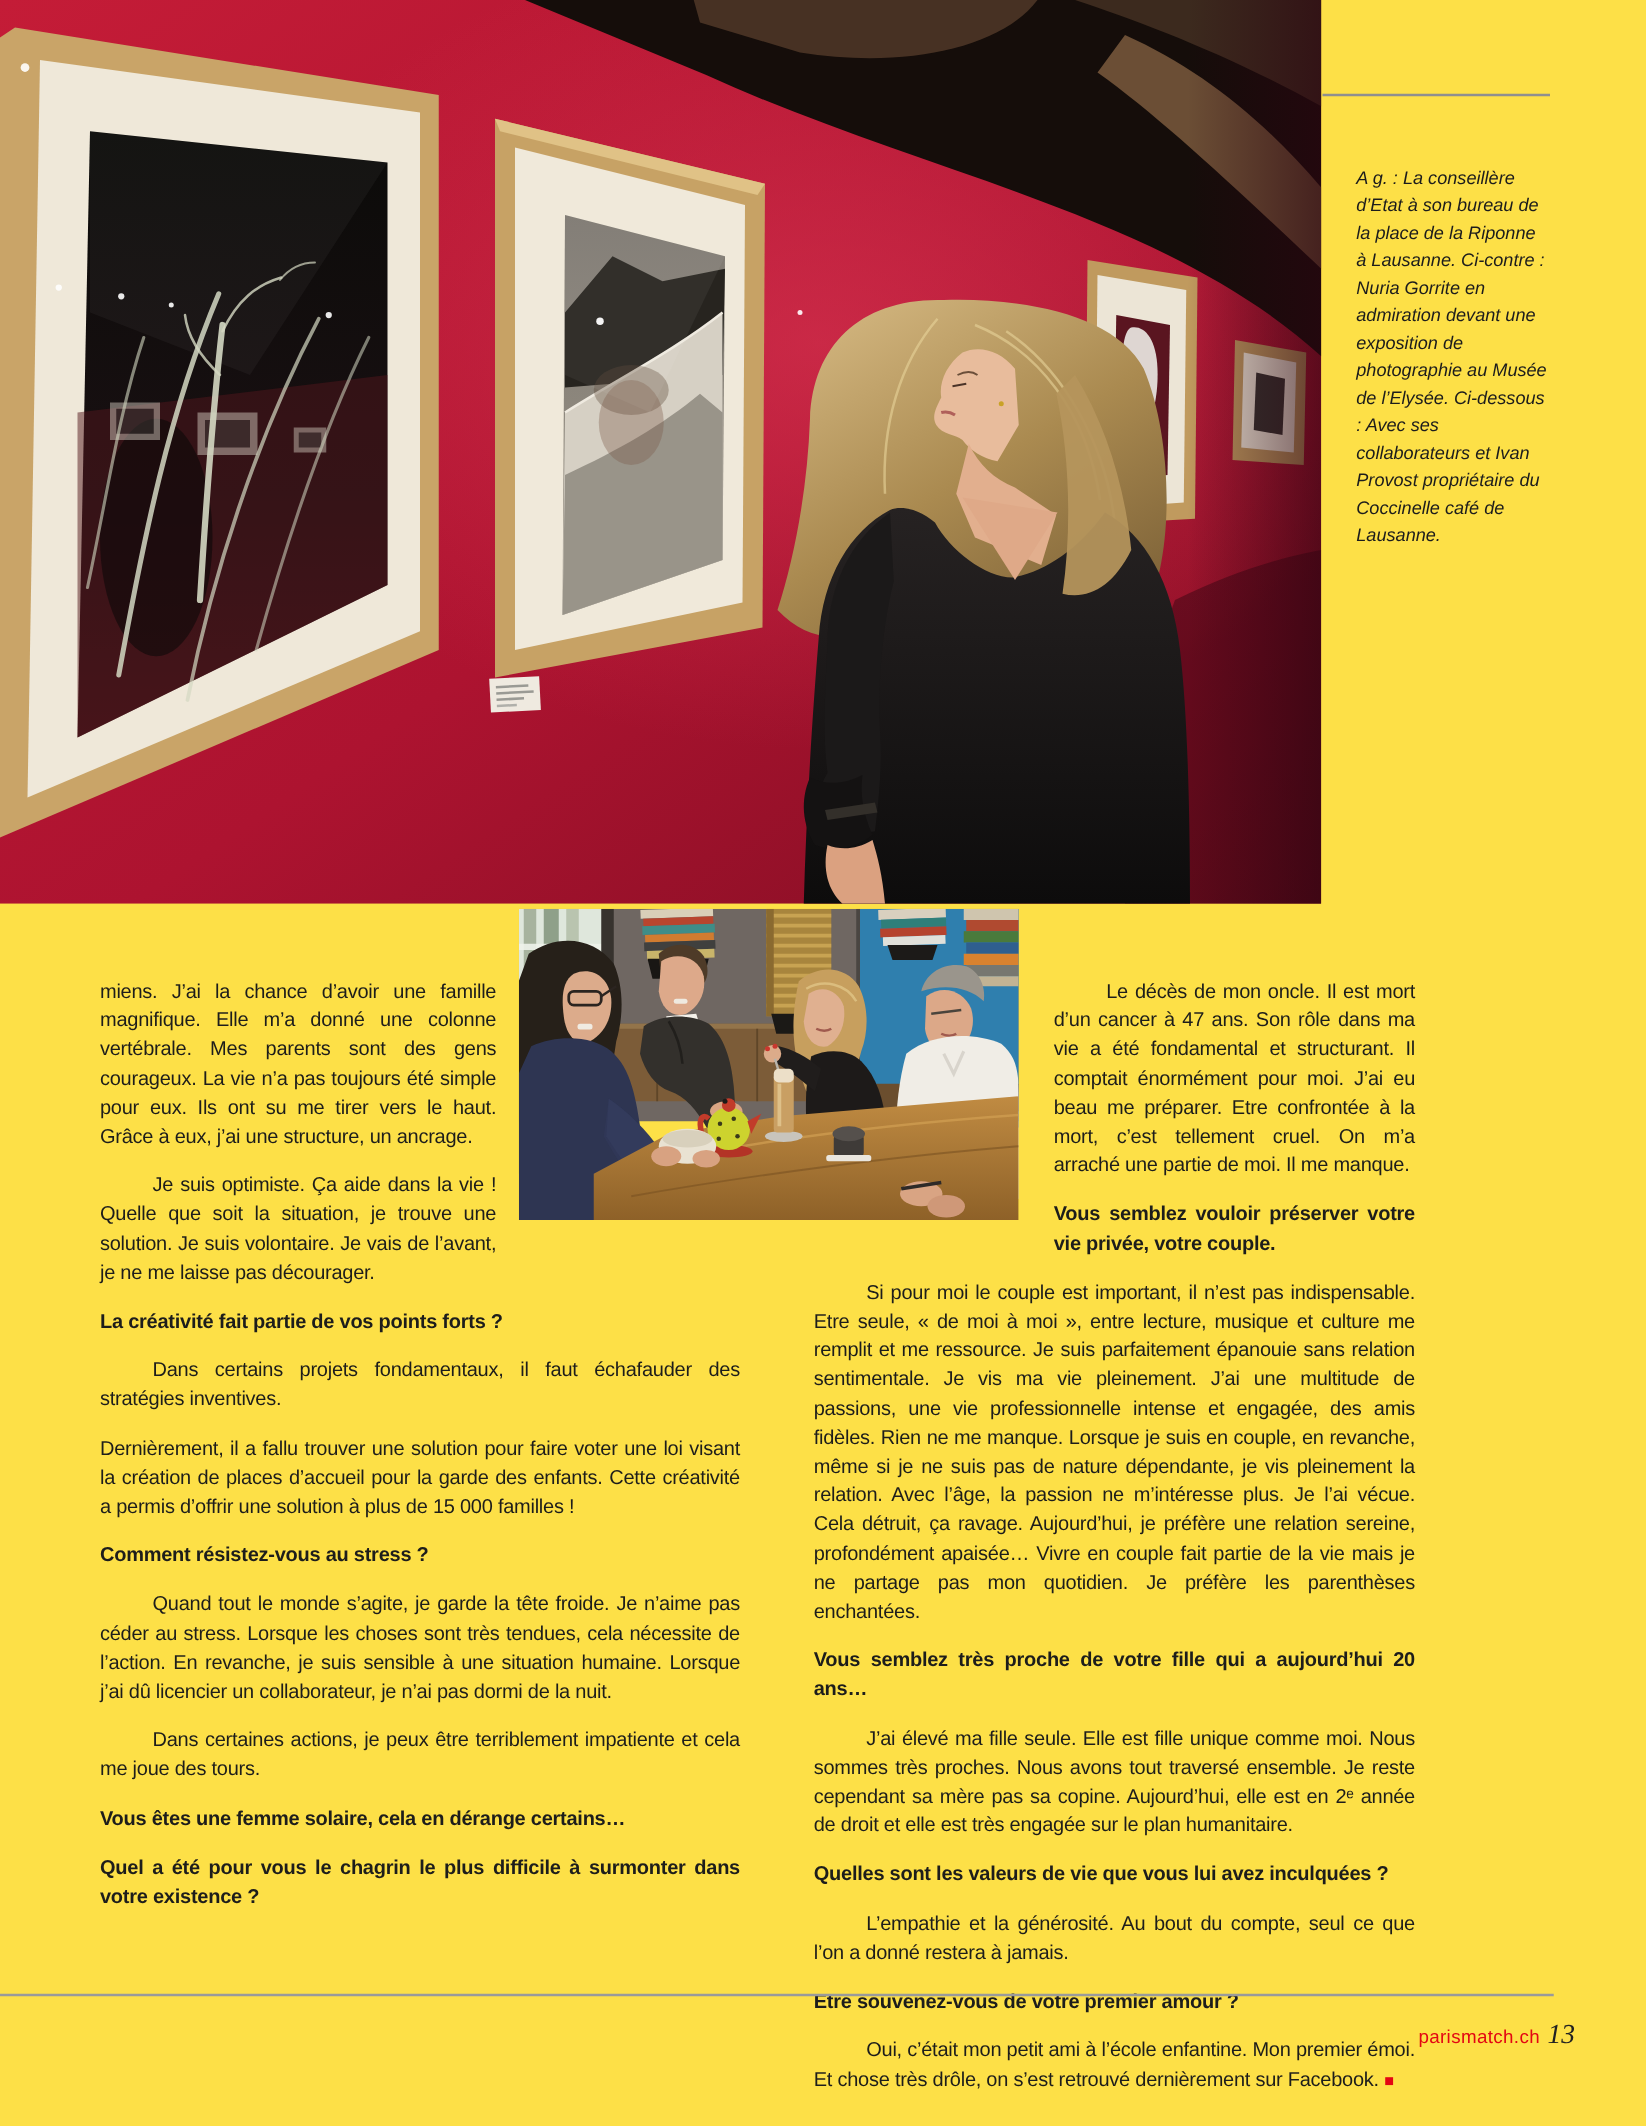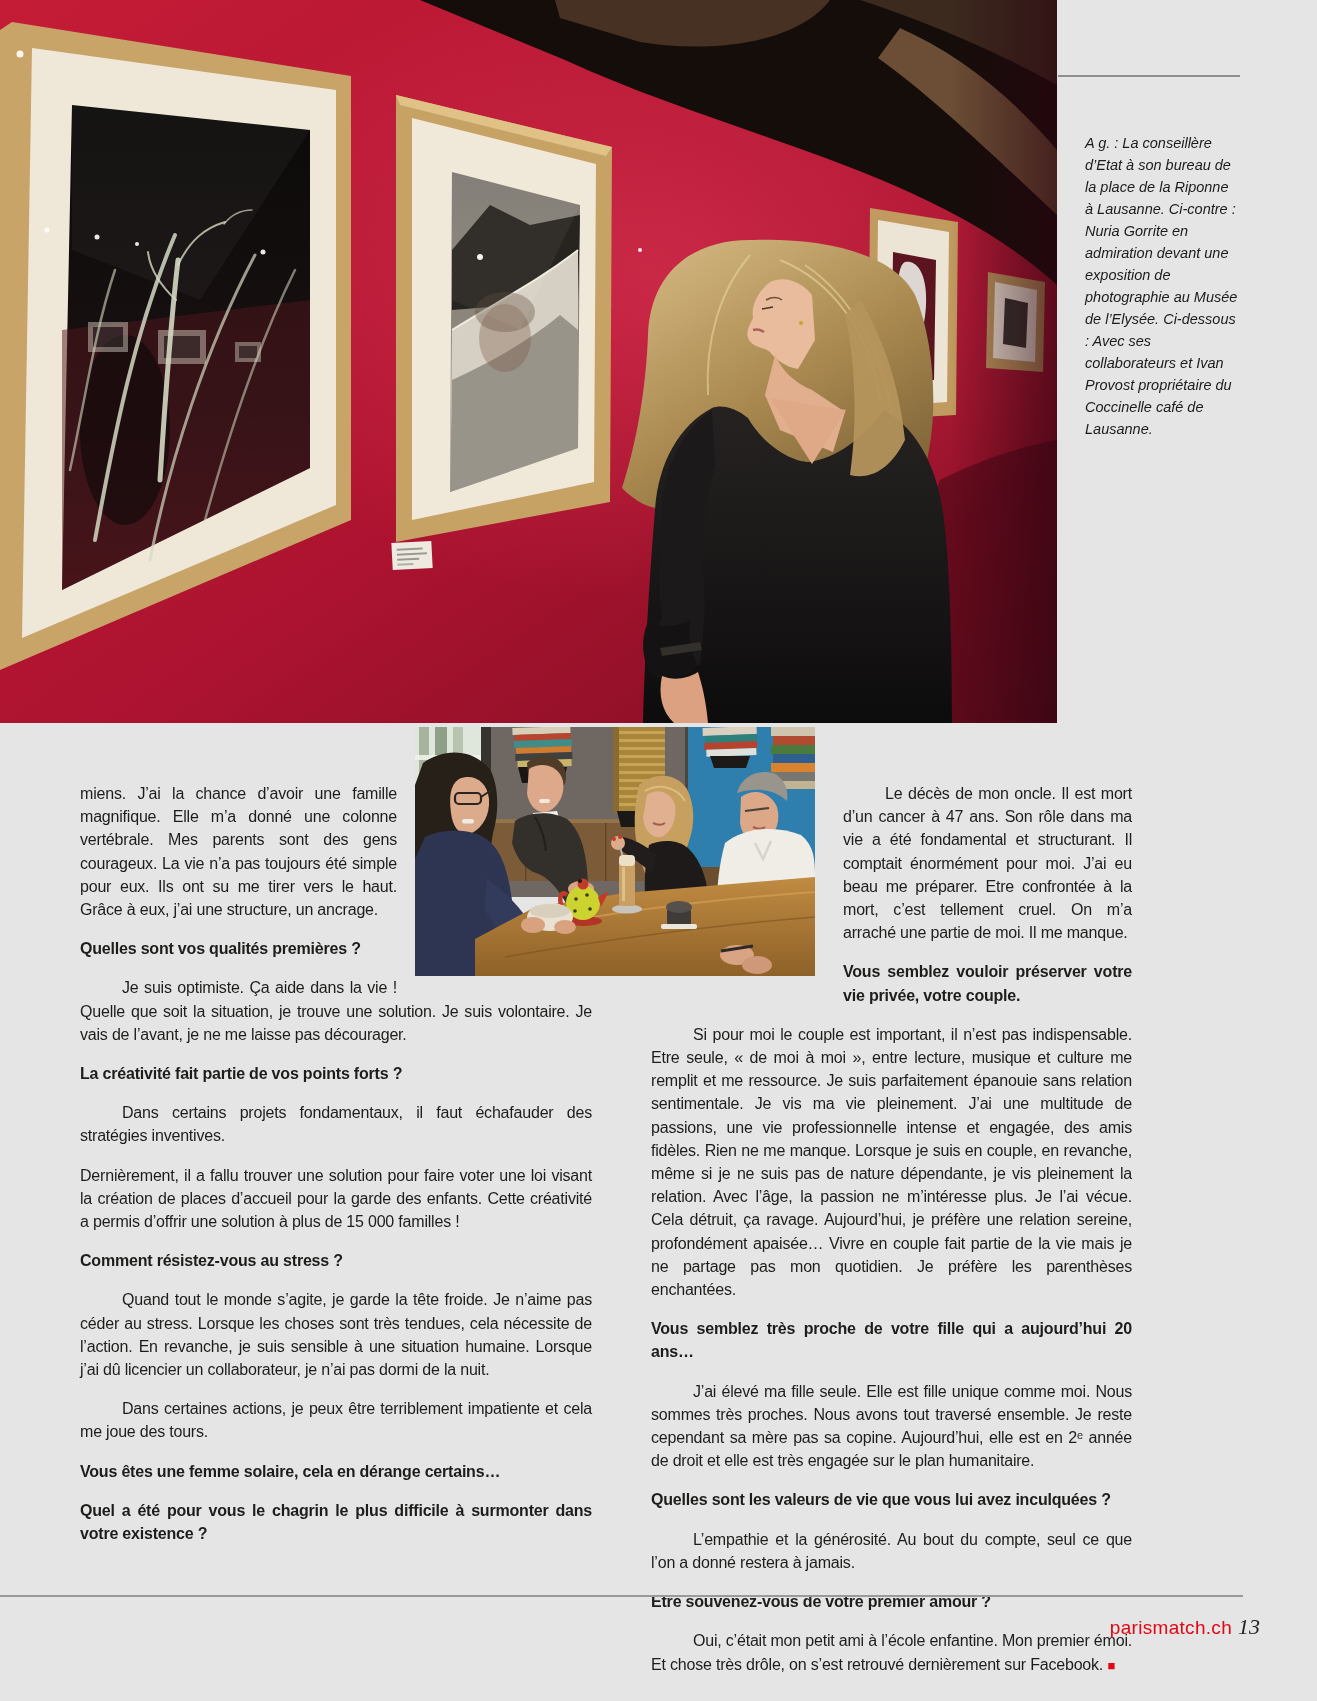--- a/index.html
+++ b/index.html
@@ -1,16 +1,16 @@
 <!DOCTYPE html>
 <html><head>
 <meta charset="utf-8">
 <style>
   html,body{margin:0;padding:0;background:#ffffff;}
-  .page{position:relative;width:1317px;height:1701px;background:#e5e5e5;overflow:hidden;
+  .page{position:relative;width:1317px;height:1701px;background:#fde047;overflow:hidden;
         font-family:"Liberation Sans","DejaVu Sans",sans-serif;color:#1d1d1b;}
   .photo{position:absolute;overflow:hidden;}
   .photo svg{display:block;}
   #gallery{left:0;top:0;width:1057px;height:723px;}
   #cafe{left:415px;top:727px;width:400px;height:249px;}
   .rule{position:absolute;height:1.5px;background:#8f8f8f;}
   #caption-rule{left:1058px;top:75px;width:182px;}
   #footer-rule{left:0;top:1595px;width:1243px;background:#9a9a9a;}
   #caption{position:absolute;left:1085px;top:132px;width:155px;
            font-style:italic;font-size:14.5px;line-height:22px;color:#1c1c1c;}
@@ -18,21 +18,21 @@
        text-align:justify;letter-spacing:-0.2px;}
   #col-left{left:64px;width:544px;}
   #col-right{left:635px;width:513px;}
   .col p{margin:16px;}
   .q{font-weight:bold;}
   .a{text-indent:42px;}
   .spacer-r{float:right;width:211px;height:232px;}
   .spacer-l{float:left;width:208px;height:238px;}
   .endmark{color:#e30613;font-size:13px;letter-spacing:0;}
   #footer{position:absolute;right:57px;top:1614px;white-space:nowrap;}
-  #footer .site{color:#e30613;font-size:19px;letter-spacing:.3px;}
+  #footer .site{color:#e30613;font-size:15px;letter-spacing:.3px;}
   #footer .pnum{font-family:"Liberation Serif","DejaVu Serif",serif;font-style:italic;
                 font-size:22px;color:#222;margin-left:6px;text-align:center;}
 </style>
 </head>
 <body>
 
 <div class="page">
 
   <div class="photo" id="gallery">
     <svg width="1057" height="723" viewBox="0 0 1057 723" preserveAspectRatio="none">
@@ -340,21 +340,20 @@
         <ellipse cx="322" cy="228" rx="17" ry="10" fill="#d9a483"></ellipse>
         <ellipse cx="342" cy="238" rx="15" ry="9" fill="#cf9878"></ellipse>
         <path d="M306,224 L338,219" stroke="#2e2a28" stroke-width="3"></path>
       </g>
     </svg>
   </div>
 
   <div class="col" id="col-left">
     <div class="spacer-r"></div>
     <p class="p">miens. J’ai la chance d’avoir une famille magnifique. Elle m’a donné une colonne vertébrale. Mes parents sont des gens courageux. La vie n’a pas toujours été simple pour eux. Ils ont su me tirer vers le haut. Grâce à eux, j’ai une structure, un ancrage.</p>
-    <p class="q">Quelles sont vos qualités premières ?</p>
     <p class="a">Je suis optimiste. Ça aide dans la vie ! Quelle que soit la situation, je trouve une solution. Je suis volontaire. Je vais de l’avant, je ne me laisse pas décourager.</p>
     <p class="q">La créativité fait partie de vos points forts ?</p>
     <p class="a">Dans certains projets fondamentaux, il faut échafauder des stratégies inventives.</p>
     <p class="p">Dernièrement, il a fallu trouver une solution pour faire voter une loi visant la création de places d’accueil pour la garde des enfants. Cette créativité a permis d’offrir une solution à plus de 15 000 familles !</p>
     <p class="q">Comment résistez-vous au stress ?</p>
     <p class="a">Quand tout le monde s’agite, je garde la tête froide. Je n’aime pas céder au stress. Lorsque les choses sont très tendues, cela nécessite de l’action. En revanche, je suis sensible à une situation humaine. Lorsque j’ai dû licencier un collaborateur, je n’ai pas dormi de la nuit.</p>
     <p class="a">Dans certaines actions, je peux être terriblement impatiente et cela me joue des tours.</p>
     <p class="q">Vous êtes une femme solaire, cela en dérange certains…</p>
     <p class="q">Quel a été pour vous le chagrin le plus difficile à surmonter dans votre existence ?</p>
   </div>

